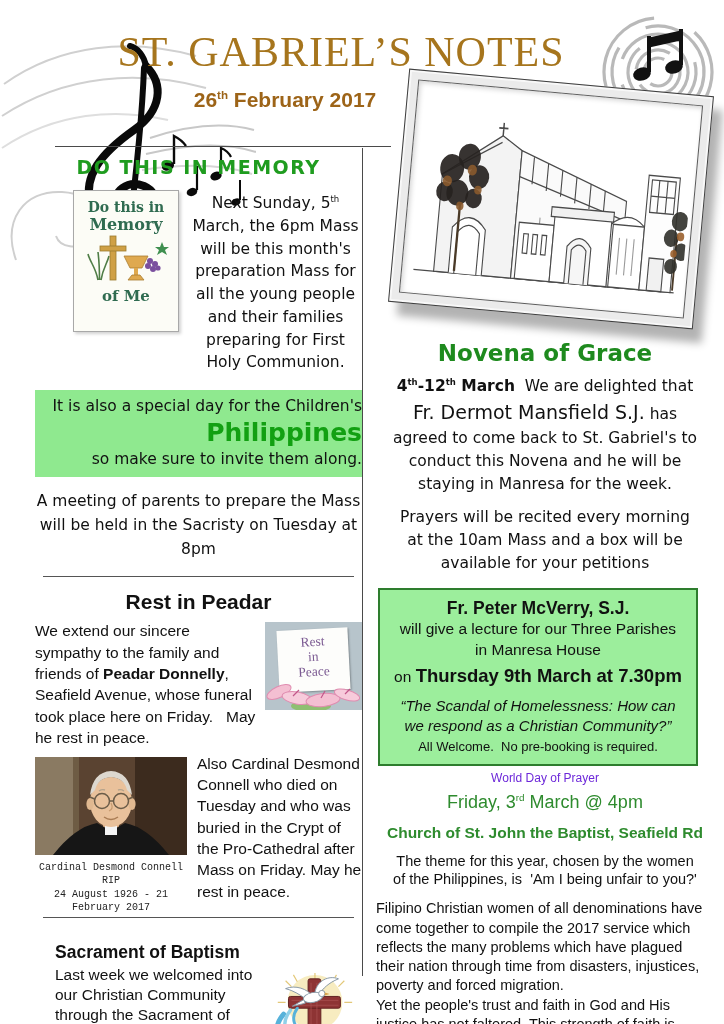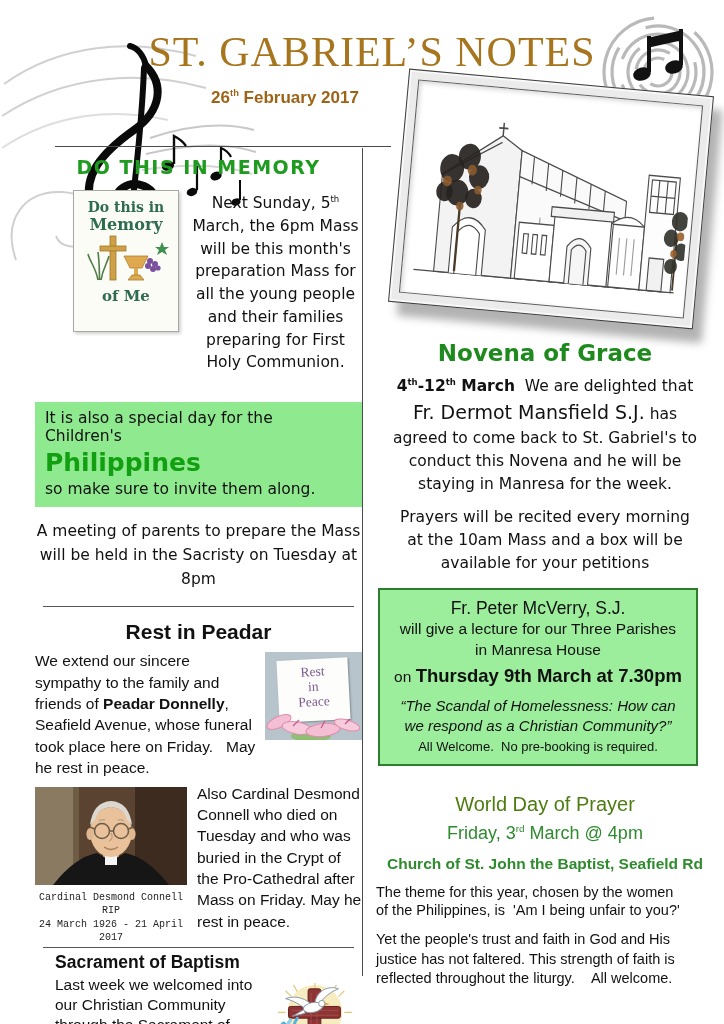--- a/index.html
+++ b/index.html
@@ -2,87 +2,87 @@
 <html><head>
 <meta charset="utf-8">
 <style>
   html,body{margin:0;padding:0;background:#fff;}
   .page{position:relative;width:724px;height:1024px;background:#fff;overflow:hidden;
         font-family:"DejaVu Sans",sans-serif;color:#111;}
   .abs{position:absolute;}
   sup.sup{font-size:0.55em;vertical-align:super;line-height:0;}
 
   
-  .title{left:122px;top:28px;width:500px;text-align:center;font-family:"Liberation Serif",serif;
+  .title{left:91px;top:28px;width:500px;text-align:center;font-family:"Liberation Serif",serif;
          font-size:42px;color:#a6751d;letter-spacing:1px;}
   .date{left:140px;top:88px;width:290px;text-align:center;font-family:"Liberation Sans",sans-serif;
-        font-weight:bold;font-size:17px;color:#9d6418;}
+        font-weight:bold;font-size:21px;color:#9d6418;}
   .clef-art{left:0;top:26px;width:256px;height:238px;}
   .ripple-art{left:596px;top:10px;width:124px;height:116px;}
   .header-rule{left:55px;top:146px;width:336px;border-top:1.6px solid #4a4a4a;}
   .v-divider{left:362px;top:148px;height:828px;border-left:1.8px solid #4a4a4a;}
 
   
   .col-left{left:35px;top:156px;width:327px;}
   .h-green{text-align:center;color:#1f9c1f;font-weight:bold;font-size:19px;letter-spacing:1.5px;}
   .memory-row{display:flex;gap:10px;margin-top:12px;padding-left:38px;}
   .banner{width:106px;height:142px;background:#fcfcf6;border:1px solid #a8a8a8;box-sizing:border-box;
           box-shadow:2px 2px 3px rgba(0,0,0,.18);text-align:center;padding-top:8px;
           font-family:"DejaVu Serif",serif;font-weight:bold;color:#2f6b50;}
   .banner .l1{font-size:14px;} .banner .l2{font-size:16px;} .banner .l3{font-size:15px;margin-top:1px;}
   .memory-text{flex:1;text-align:center;font-size:15.5px;line-height:1.47;padding-top:2px;}
-  .highlight{margin-top:28px;background:#8fe98f;text-align:left;padding:7px 10px 9px;}
+  .highlight{margin-top:16px;background:#8fe98f;text-align:right;padding:7px 0 9px;}
   .highlight .hl1,.highlight .hl3{font-size:15.5px;}
   .highlight .hl2{font-size:25px;color:#12a012;font-weight:bold;margin:3px 0;}
   .meeting{margin-top:12px;text-align:center;font-size:15.5px;line-height:1.55;}
   .rule{margin:15px 8px 0;border-top:1.2px solid #555;}
   .h-rip{margin-top:13px;text-align:center;font-family:"Liberation Sans",sans-serif;font-size:21px;font-weight:bold;}
   .sans{font-family:"Liberation Sans",sans-serif;}
   .rip-body{margin-top:6px;font-size:15.5px;line-height:1.38;}
   .rip-card{float:right;width:97px;height:88px;margin:2px 0 6px 8px;background:#b7c4cb;position:relative;overflow:hidden;}
   .card-inner{position:absolute;left:13px;top:7px;width:71px;height:62px;background:#fdfdfb;transform:rotate(-3deg);
               box-shadow:1px 1px 2px rgba(0,0,0,.3);text-align:center;font-family:"Liberation Serif",serif;
               color:#7b5a92;font-size:13.5px;line-height:1.1;padding-top:6px;box-sizing:border-box;}
   .lily-svg{position:absolute;left:0;bottom:0;width:97px;height:34px;}
   .cardinal-fig{float:left;width:152px;margin:4px 10px 2px 0;}
   .photo{display:block;width:152px;height:98px;}
   .caption{text-align:center;font-family:Liberation Mono, monospace;font-size:10px;color:#222;line-height:1.35;margin-top:6px;}
   .rip2{margin-top:4px;font-size:15.5px;line-height:1.38;}
   .clear{clear:both;}
-  .h-bap{margin-top:4px;margin-left:20px;font-size:17.5px;font-weight:bold;}
+  .h-bap{margin-top:24px;margin-left:20px;font-size:17.5px;font-weight:bold;}
   .bap-row{display:flex;gap:8px;margin-left:20px;margin-top:2px;}
   .bap-text{flex:1;font-size:15.5px;line-height:1.3;}
   .bap-name{font-weight:bold;margin-top:2px;}
   .bap-img{width:98px;height:92px;margin-top:6px;flex:none;}
 
   
   .church-frame{left:398px;top:82px;width:306px;height:234px;transform:rotate(5.2deg);
                 background:#ebebeb;border:1.5px solid #3f3f3f;padding:9px;box-sizing:border-box;
                 box-shadow:10px 13px 9px rgba(0,0,0,.30), inset 0 0 0 2px #f8f8f8;}
   .church-matte{width:100%;height:100%;background:#fff;border:1px solid #5a5a5a;box-sizing:border-box;
                 box-shadow:inset 2px 2px 5px rgba(0,0,0,.16);padding:4px;}
   .church-svg{width:100%;height:100%;}
 
   
   .col-right{left:376px;top:340px;width:338px;}
   .h-novena{text-align:center;color:#1e8a1e;font-size:23px;font-weight:bold;}
   .novena-p{margin:9px 15px 0;text-align:center;font-size:15.5px;line-height:1.5;}
   .novena-name{font-size:19px;}
   .mcverry{margin:13px 16px 0 2px;border:2.5px solid #2e7d2e;background:#9cee9c;text-align:center;
            font-family:"Liberation Sans",sans-serif;padding:8px 6px 10px;}
-  .mcv-name{font-size:17.5px;font-weight:normal;}
+  .mcv-name{font-size:17.5px;font-weight:bold;}
   .mcv-l2,.mcv-l3{font-size:15.5px;line-height:1.35;}
   .mcv-l4{font-size:15.5px;margin-top:4px;}
   .mcv-l4 .big{font-size:18.5px;font-weight:bold;}
   .mcv-quote{font-style:italic;font-size:15px;margin-top:9px;line-height:1.35;}
   .mcv-l6{font-size:13px;margin-top:2px;}
-  .wdp-h{margin-top:27px;text-align:center;color:#4d7c0f;font-family:"Liberation Sans",sans-serif;font-size:20px;}
+  .wdp-h{margin-top:5px;text-align:center;color:#6d28d9;font-family:"Liberation Sans",sans-serif;font-size:12px;}
   .wdp-when{text-align:center;color:#2e8b2e;font-family:"Liberation Sans",sans-serif;font-size:18px;margin-top:7px;}
   .wdp-where{text-align:center;color:#2e8b2e;font-family:"Liberation Sans",sans-serif;font-size:15.5px;font-weight:bold;margin-top:11px;}
-  .wdp-theme{text-align:left;font-family:"Liberation Sans",sans-serif;font-size:14.5px;margin-top:10px;line-height:1.3;}
+  .wdp-theme{text-align:center;font-family:"Liberation Sans",sans-serif;font-size:14.5px;margin-top:10px;line-height:1.3;}
   .wdp-body{font-family:"Liberation Sans",sans-serif;font-size:14.5px;margin-top:10px;line-height:1.33;}
   .wdp-body div{margin:0;}
 </style>
 </head>
 <body>
 
 <div class="page">
 
   <svg class="abs clef-art" viewBox="0 0 256 238">
     <g fill="none" stroke="#d0d0d0" stroke-width="2">
@@ -221,21 +221,21 @@
             <circle cx="67" cy="44" r="7.5"></circle>
               <circle cx="86" cy="44" r="7.5"></circle>
             <path d="M74.5 44 H78.5 M59.5 42 L55 40 M93.5 42 L98 40"></path>
           </g>
           <path d="M64 34 q3 -2 6 -1 M83 33 q3 -1 6 1" stroke="#b5a38c" stroke-width="1.4" fill="none"></path>
           <path d="M76 46 q3 6 -2 8" stroke="#c79a6e" stroke-width="1.2" fill="none"></path>
           <path d="M69 60 q7 5 14 0" stroke="#a97c54" stroke-width="1.4" fill="none"></path>
         </svg>
         <div class="caption">
           <div>Cardinal Desmond Connell RIP</div>
-          <div>24 March 1926 - 21 April 2017</div>
+          <div>24 August 1926 - 21 February 2017</div>
         </div>
       </div>
       <span>Also Cardinal Desmond Connell who died on Tuesday and who was buried in the Crypt of the </span><span>Pro-Cathedral after Mass on Friday. May he rest in peace.</span>
     </div>
 
     <div class="rule clear"></div>
 
     <div class="h-bap sans">Sacrament of Baptism</div>
     <div class="bap-row">
       <div class="bap-text sans">
@@ -356,17 +356,18 @@
     <div class="wdp-h">World Day of Prayer</div>
     <div class="wdp-when">
       <span>Friday, 3</span><sup class="sup">rd</sup><span> March @ 4pm</span>
     </div>
     <div class="wdp-where">Church of St. John the Baptist, Seafield Rd</div>
     <div class="wdp-theme">
       <div>The theme for this year, chosen by the women</div>
       <div>of the Philippines, is &nbsp;'Am I being unfair to you?'</div>
     </div>
     <div class="wdp-body">
+      <div>Filipino Christian women of all denominations have come together to compile the 2017 service which reflects the many problems which have plagued their nation through time from disasters, injustices, poverty and forced migration.</div>
       <div>Yet the people's trust and faith in God and His justice has not faltered. This strength of faith is reflected throughout the liturgy. &nbsp; &nbsp;All welcome.</div>
     </div>
   </div>
 
 </div>
 
 </body></html>

